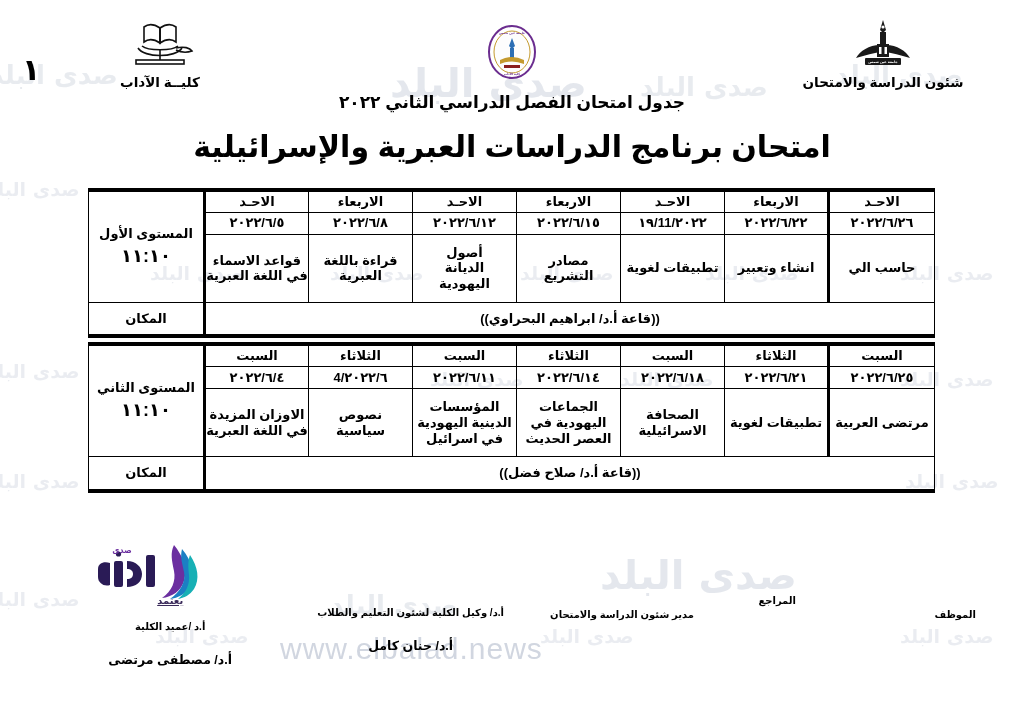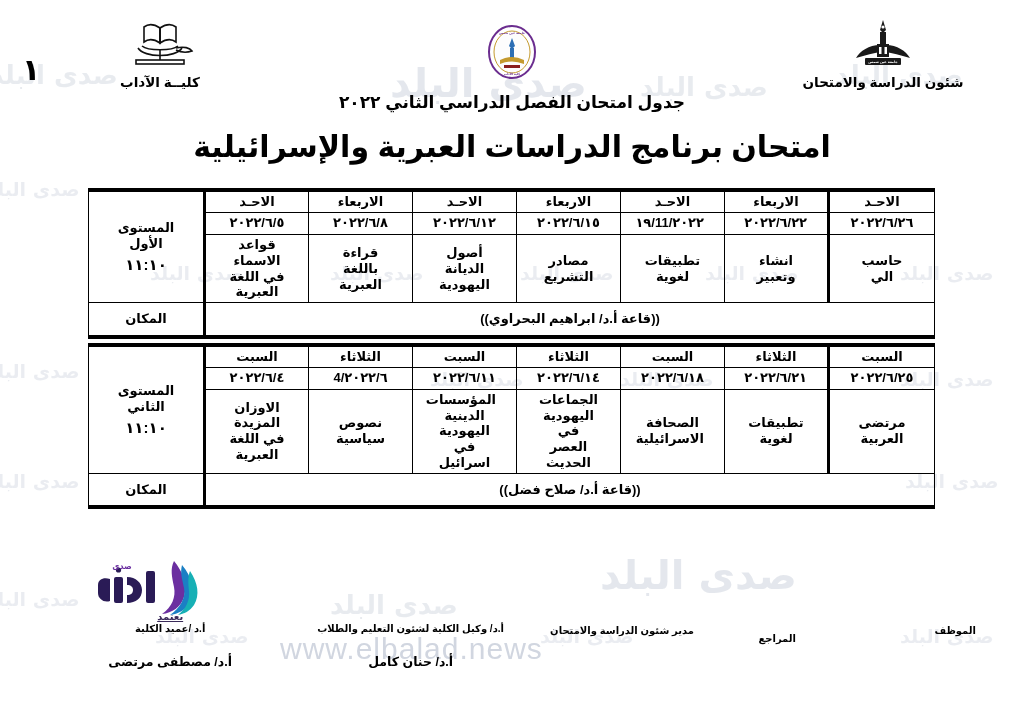--- a/index.html
+++ b/index.html
@@ -99,57 +99,57 @@
     table-layout: fixed;
     background: transparent;
   }
   table.sched.second { margin-top: 4px; }
   table.sched td {
     border: 1px solid #000;
     text-align: center;
     vertical-align: middle;
     font-size: 13px;
     font-weight: bold;
-    padding: 2px 20px;
+    padding: 2px 0;
     line-height: 1.22;
     background: transparent;
   }
   .outer-top { border-top: 4px solid #000 !important; }
   .outer-bottom { border-bottom: 4px solid #000 !important; margin-top: 48px; }
   td.edge-r { border-right: 3px solid #000 !important; }
   td.edge-l { border-left: 3px solid #000 !important; }
 
   .c-day { height: 22px; font-size: 13px; }
   .c-date { height: 22px; font-size: 12.5px; letter-spacing: .3px; }
   .c-subj { height: 68px; font-size: 13px; }
   .c-level { font-size: 14.5px; }
-  .c-level .lv-time { display: block; margin-top: 4px; font-size: 15px; }
+  .c-level .lv-time { display: block; margin-top: 4px; font-size: 18px; }
   .c-place-label { height: 34px; font-size: 14.5px; }
   .c-place-value { height: 34px; font-size: 17px; }
 
   
   .footer {
     position: relative;
     margin-top: 96px;
     height: 120px;
     z-index: 2;
     padding-left: 29px;
   }
   .f-item { position: absolute; text-align: center; font-weight: bold; }
   .f-role { font-size: 10px; white-space: nowrap; }
   .f-name { font-size: 12.5px; margin-top: 20px; white-space: nowrap; }
   .f-approve {
     font-size: 10px;
     color: #3a2a5a;
     text-decoration: underline;
-    margin-bottom: 1px;
+    margin-bottom: 15px;
   }
 
   .f-staff   { right: 48px;  top: 20px; }
-  .f-review  { right: 228px; top: 28px; }
+  .f-review  { right: 228px; top: 6px; }
   .f-dir     { right: 330px; top: 20px; }
   .f-vice    { right: 520px; top: 18px; }
   .f-dean    { right: 792px; top: 6px; }
 
   
   .logo-balad {
     position: absolute;
     left: 78px; top: -48px;
     width: 160px; height: 60px;
     z-index: 2;

